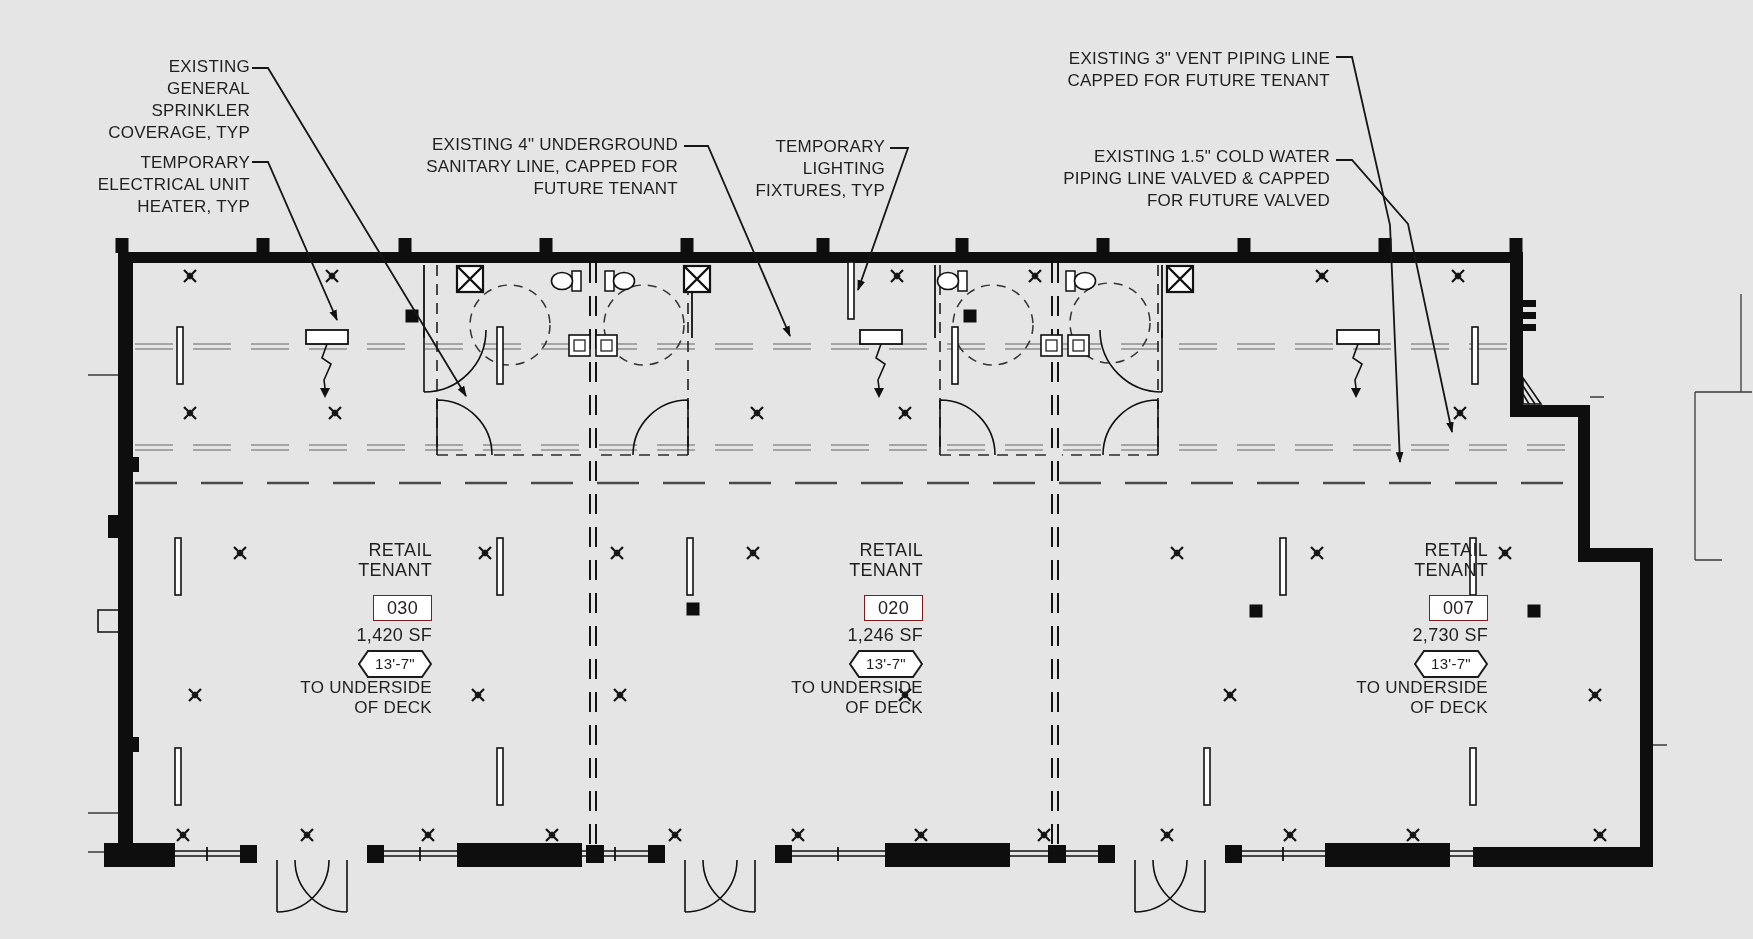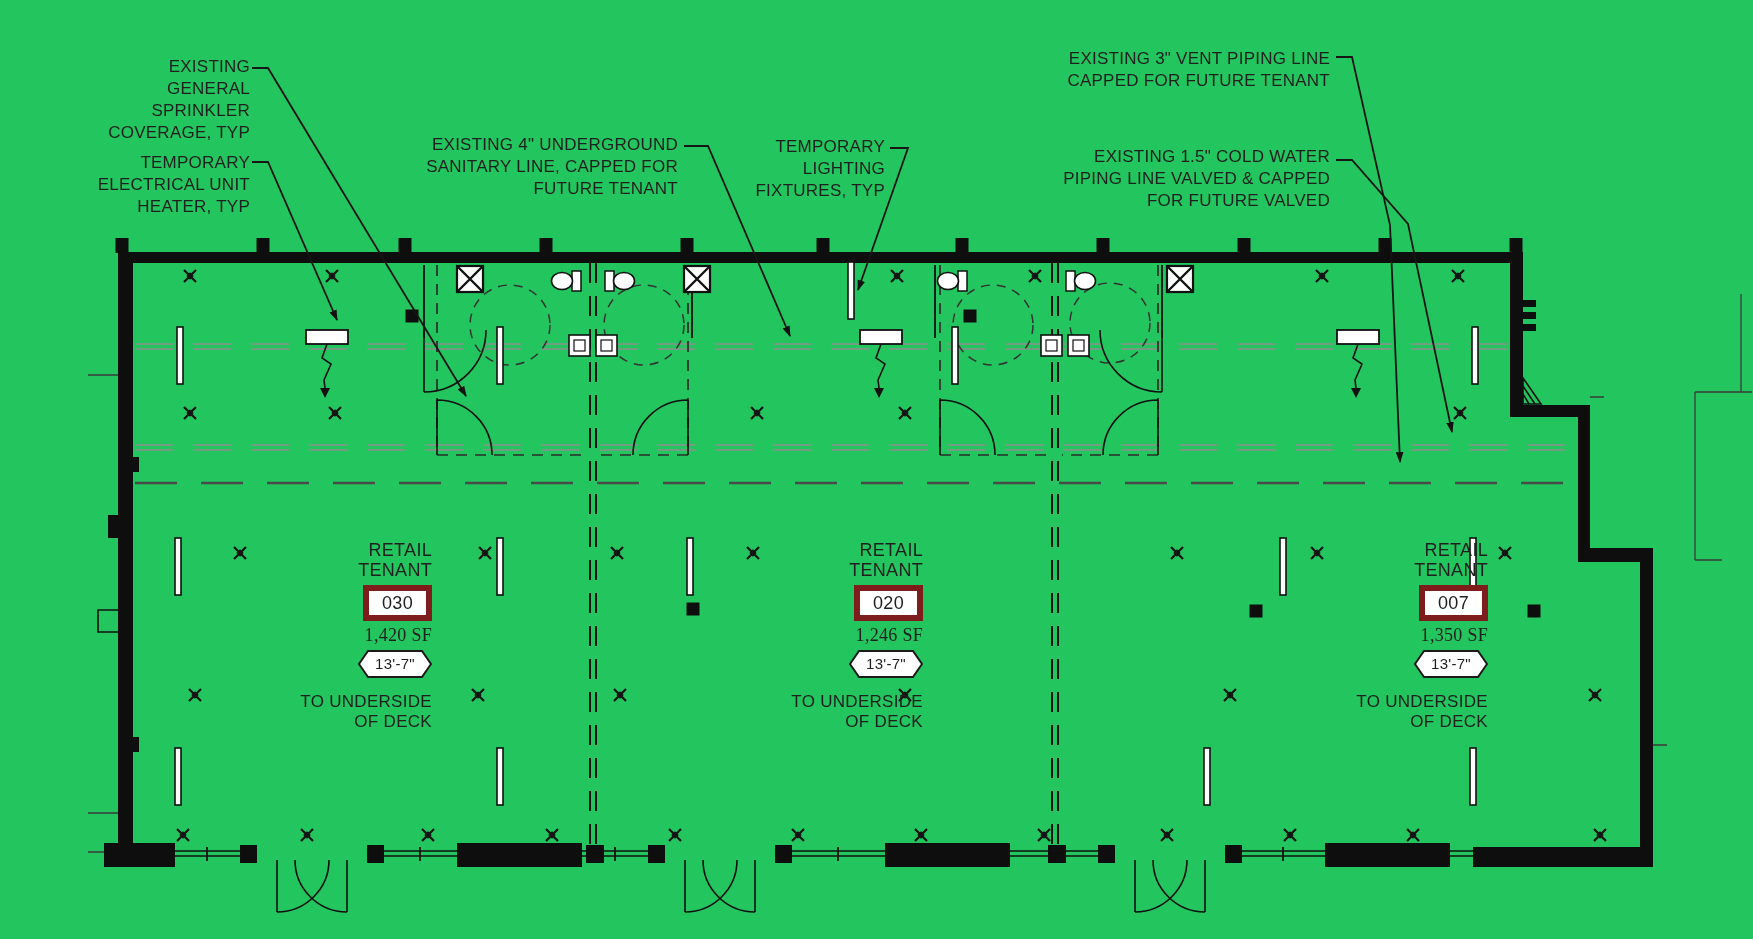--- a/index.html
+++ b/index.html
@@ -1,40 +1,40 @@
 <!DOCTYPE html>
 <html><head>
 <meta charset="utf-8">
 <style>
   html,body{margin:0;padding:0;background:#ffffff;}
-  #stage{position:relative;width:1753px;height:939px;background:#22c55e;
+  #stage{position:relative;width:1753px;height:939px;background:#e5e5e5;
          font-family:"Liberation Sans",sans-serif;color:#1f1f1f;overflow:hidden;}
   #plan-svg{position:absolute;left:0;top:0;}
   
   .wall{fill:#0e0e0e;}
   .ln{stroke:#111;stroke-width:1.6;fill:none;}
   .ln2{stroke:#111;stroke-width:1.8;fill:none;}
   .thin{stroke:#3a3a3a;stroke-width:1.3;fill:none;}
   .dash-gray{stroke:#8f8f8f;stroke-width:1.5;fill:none;stroke-dasharray:38 20;}
   .dash-dark{stroke:#4a4a4a;stroke-width:2.4;fill:none;stroke-dasharray:42 24;}
   .dem{stroke:#141414;stroke-width:2;fill:none;stroke-dasharray:20 13;}
   .room{stroke:#2b2b2b;stroke-width:1.7;fill:none;stroke-dasharray:11 8;}
   .circ{stroke:#333;stroke-width:1.5;fill:none;stroke-dasharray:9 7;}
   .leader{stroke:#161616;stroke-width:1.8;fill:none;}
   
   .co{position:absolute;text-align:right;font-size:17px;line-height:22px;
       letter-spacing:.25px;white-space:nowrap;}
   
   .t-label{position:absolute;width:190px;text-align:right;font-size:18px;line-height:20px;letter-spacing:.3px;}
-  .numbox{display:inline-block;border:6px solid #7f1d1d;padding:0 13px;margin-top:5px;
+  .numbox{display:inline-block;border:1px solid #7f1d1d;padding:0 13px;margin-top:15px;
           font-size:18px;line-height:24px;background:#fff;}
-  .area{margin-top:4px;font-family:Liberation Serif, serif;}
+  .area{margin-top:4px;}
   .hexwrap{margin-top:5px;line-height:0;}
   .decknote{font-size:17px;line-height:20px;}
-  .deck1{margin-top:14px;}
+  .deck1{margin-top:0;}
 </style>
 </head>
 <body>
 
 <div id="stage">
 
   <svg id="plan-svg" width="1753" height="939" viewBox="0 0 1753 939">
     <defs>
       <marker id="arw" viewBox="0 0 10 7" refX="9" refY="3.5" markerWidth="11" markerHeight="8" orient="auto" markerUnits="userSpaceOnUse">
         <path d="M0,0 L10,3.5 L0,7 Z" fill="#111"></path>
@@ -334,21 +334,21 @@
       </svg>
     </div>
     <div class="decknote deck1">TO UNDERSIDE</div>
     <div class="decknote">OF DECK</div>
   </div>
 
   <div class="t-label" style="left:1298px;top:540px;">
     <div>RETAIL</div>
     <div>TENANT</div>
     <div><span class="numbox">007</span></div>
-    <div class="area">1,350 SF</div>
+    <div class="area">2,730 SF</div>
     <div class="hexwrap">
       <svg width="74" height="28" viewBox="0 0 74 28">
         <polygon points="10,1 64,1 73,14 64,27 10,27 1,14" fill="#fff" stroke="#1a1a1a" stroke-width="2"></polygon>
         <text x="37" y="19" text-anchor="middle" font-size="15" fill="#1f1f1f">13'-7"</text>
       </svg>
     </div>
     <div class="decknote deck1">TO UNDERSIDE</div>
     <div class="decknote">OF DECK</div>
   </div>
 

